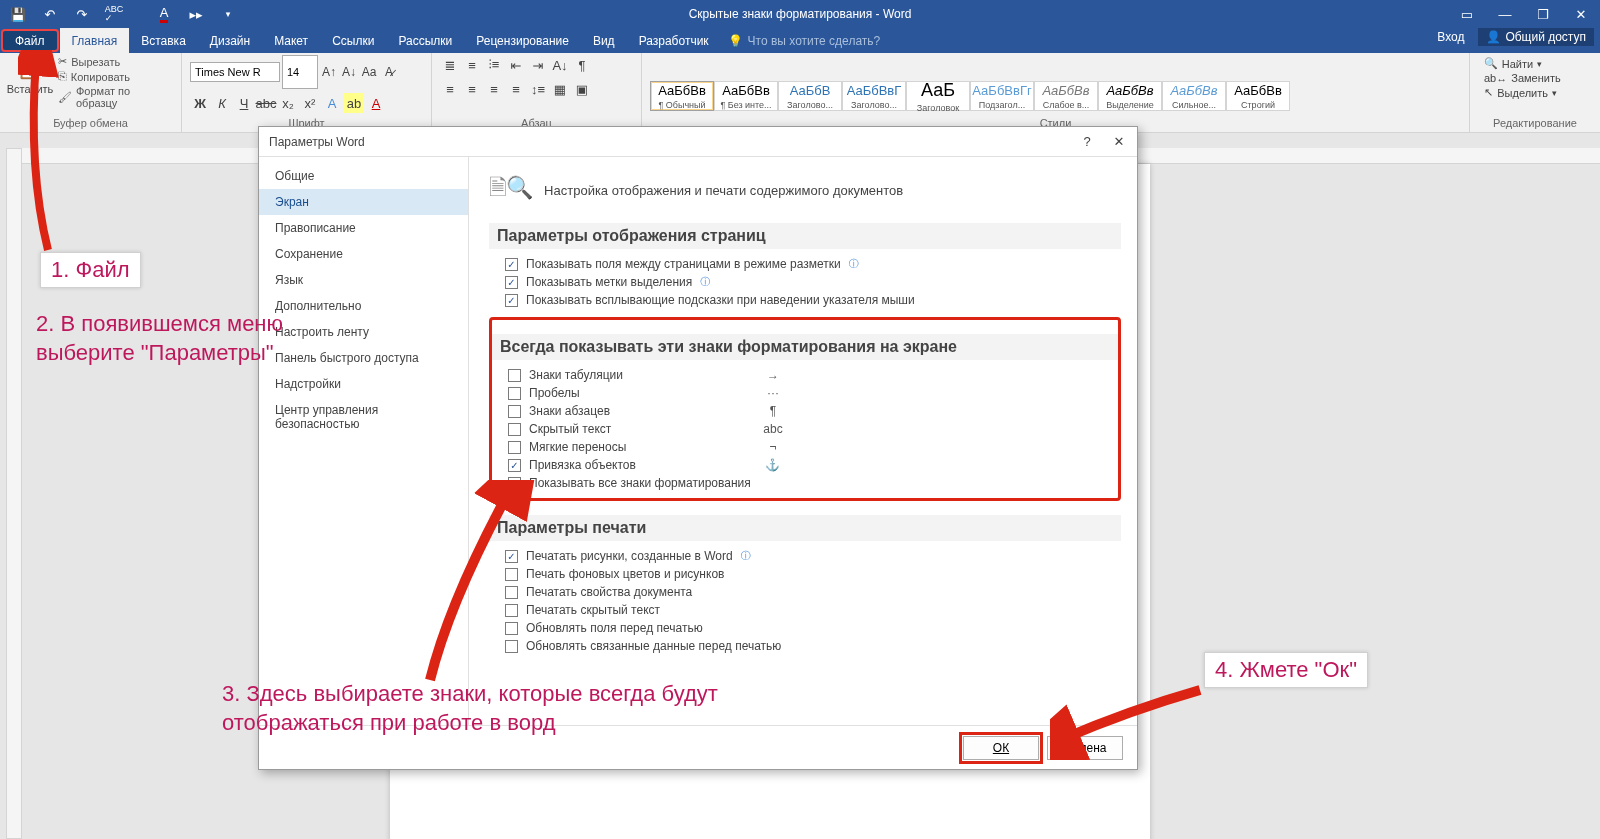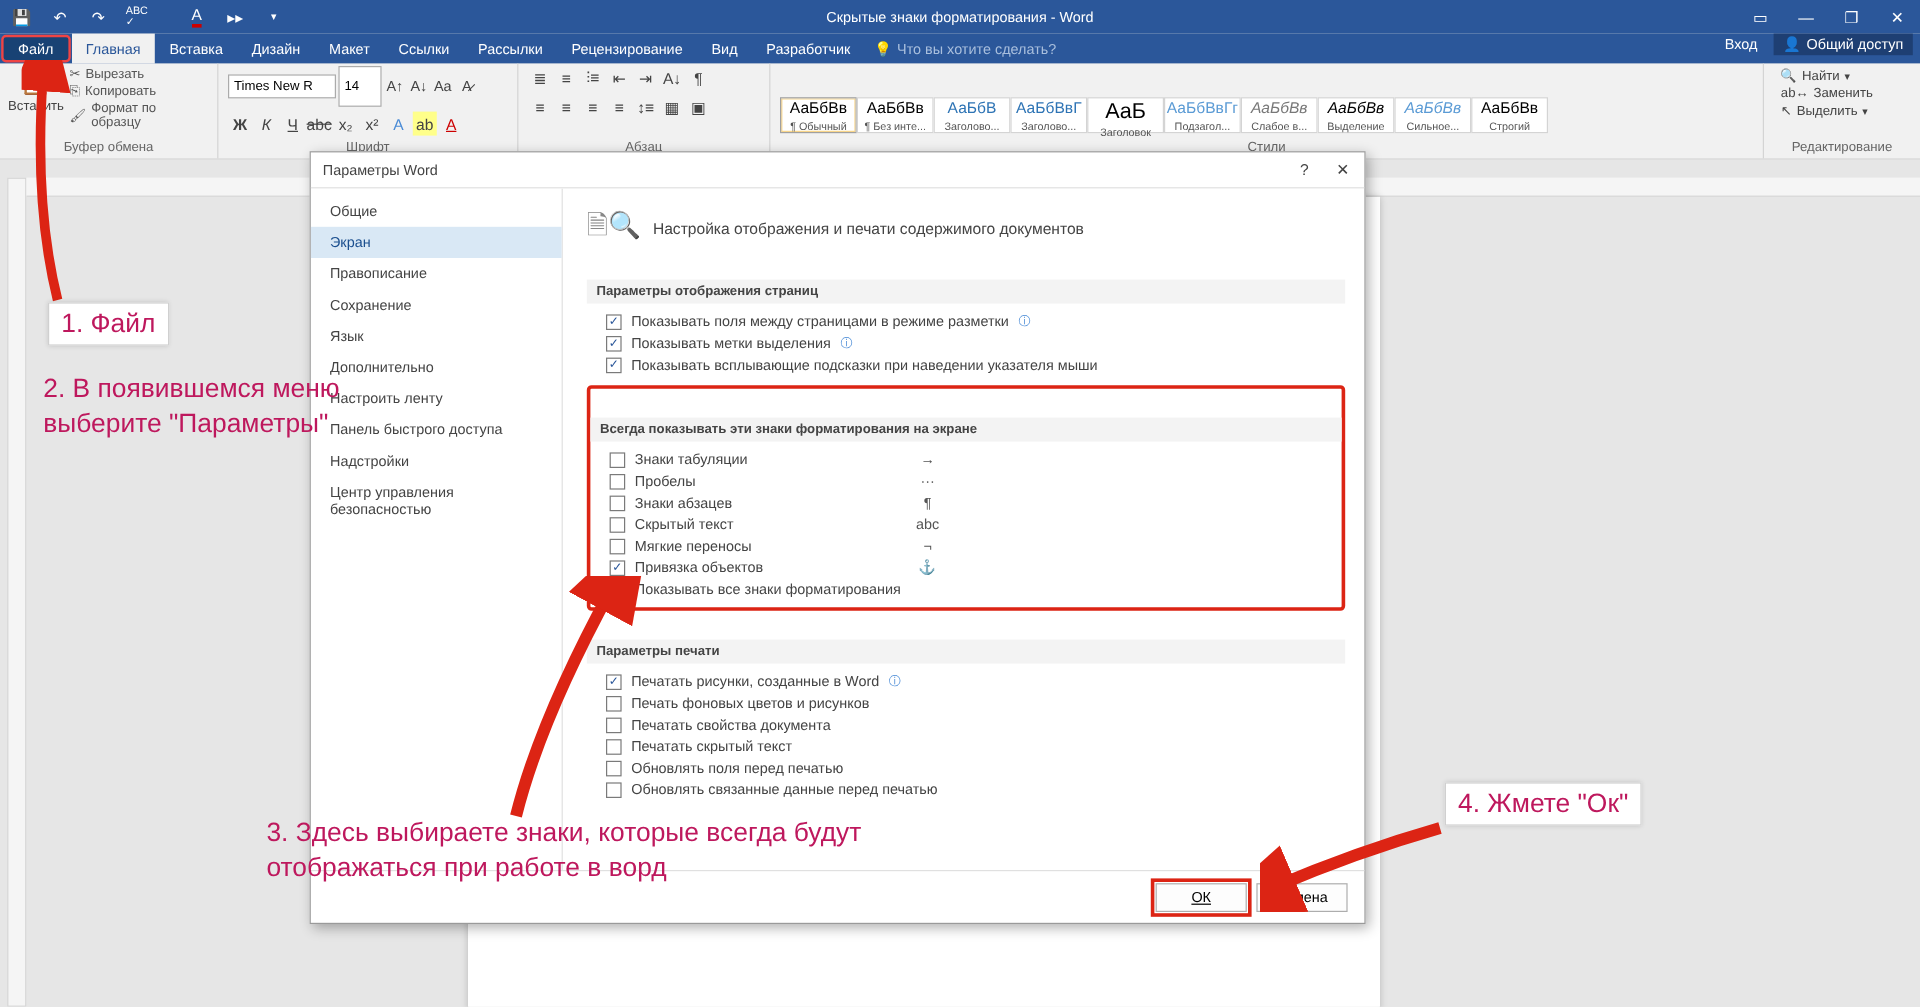--- a/index.html
+++ b/index.html
@@ -31,44 +31,44 @@
 .clip-big { display: flex; flex-direction: column; align-items: center; gap: 2px; width: 44px; }
 .clip-list { display: flex; flex-direction: column; gap: 2px; font-size: 11px; color: #555; }
 .clip-list div { display: flex; align-items: center; gap: 4px; }
 .font-top { display: flex; align-items: center; gap: 2px; }
 .font-name { width: 90px; height: 20px; border: 1px solid #ABABAB; background: #fff; font-size: 11px; padding: 0 4px; }
 .font-size { width: 36px; height: 20px; border: 1px solid #ABABAB; background: #fff; font-size: 11px; padding: 16px 4px; }
 .mini { width: 18px; height: 18px; display: inline-flex; align-items: center; justify-content: center; font-size: 12px; cursor: pointer; }
 .font-bot { display: flex; align-items: center; gap: 2px; margin-top: 4px; }
 .fb { width: 20px; height: 20px; display: inline-flex; align-items: center; justify-content: center; cursor: pointer; font-size: 13px; }
 .styles-gal { display: flex; align-items: stretch; gap: 0; height: 56px; }
-.style-item { width: 64px; border: 1px solid #D4D4D4; background: #fff; display: flex; flex-direction: column; align-items: center; justify-content: space-between; font-size: 9px; color: #555; cursor: pointer; margin-top: 26px; }
+.style-item { width: 64px; border: 1px solid #D4D4D4; background: #fff; display: flex; flex-direction: column; align-items: center; justify-content: center; font-size: 9px; color: #555; cursor: pointer; margin-top: 26px; }
 .style-item .sample { font-size: 13px; margin-bottom: 2px; }
 .style-item:first-child { border: 1px solid #A0A0A0; box-shadow: inset 0 0 0 1px #F8D58A; }
 .edit-col { display: flex; flex-direction: column; gap: 2px; padding: 2px 6px; font-size: 11px; }
 .edit-col div { display: flex; align-items: center; gap: 4px; cursor: pointer; }
 .ruler-v { position: absolute; left: 6px; top: 148px; width: 16px; bottom: 0; background: #F5F5F5; border: 1px solid #D4D4D4; }
 .ruler-h { position: absolute; left: 22px; top: 148px; right: 0; height: 16px; background: #F5F5F5; border-bottom: 1px solid #D4D4D4; }
 .page { position: absolute; left: 390px; top: 164px; width: 760px; height: 680px; background: #fff; box-shadow: 0 0 6px rgba(0,0,0,.2); }
 
 
 .dialog { position: absolute; left: 258px; top: 126px; width: 880px; height: 644px; background: #fff; border: 1px solid #9A9A9A; box-shadow: 3px 3px 10px rgba(0,0,0,.3); display: flex; flex-direction: column; z-index: 10; }
 .dlg-title { height: 30px; border-bottom: 1px solid #E0E0E0; display: flex; align-items: center; padding: 0 10px; font-size: 12px; color: #444; position: relative; }
 .dlg-title .dlg-controls { position: absolute; right: 6px; display: flex; gap: 8px; }
 .dlg-title .dlg-controls span { width: 24px; height: 24px; display: flex; align-items: center; justify-content: center; cursor: pointer; font-size: 13px; }
 .dlg-body { flex: 1; display: flex; overflow: hidden; }
 .dlg-nav { width: 210px; background: #fff; border-right: 1px solid #E0E0E0; padding-top: 6px; }
 .nav-item { padding: 6px 16px; font-size: 12px; color: #444; cursor: pointer; }
 .nav-item.sel { background: #D9E8F5; color: #1B4F8F; }
 .dlg-content { flex: 1; padding: 14px 16px 0 20px; overflow: auto; color: #444; }
 .dlg-head { display: flex; align-items: center; gap: 10px; font-size: 13px; margin-bottom: 14px; }
 .dlg-head .doc-icon { font-size: 22px; color: #888; }
-.section-hdr { background: #F3F3F3; padding: 4px 8px; font-size: 11px; font-weight: bold; color: #444; margin-top: 24px; }
+.section-hdr { background: #F3F3F3; padding: 4px 8px; font-size: 16px; font-weight: bold; color: #444; margin-top: 14px; }
 .opt-list { padding: 6px 0 6px 16px; }
-.opt { display: flex; align-items: center; gap: 8px; padding: 2px 0; font-size: 12px; }
+.opt { display: flex; align-items: flex-end; gap: 8px; padding: 2px 0; font-size: 12px; }
 .opt .sym { display: inline-block; width: 30px; text-align: center; color: #555; font-size: 12px; }
 .cb { width: 13px; height: 13px; border: 1px solid #7A7A7A; background: #fff; display: inline-flex; align-items: center; justify-content: center; font-size: 10px; color: #2B579A; cursor: pointer; }
 .cb.checked::after { content: "✓"; }
 .info-i { color: #4A8BD6; font-size: 10px; }
 
 .redbox { border: 3px solid #DC2414; border-radius: 4px; padding: 0; margin-top: 2px; }
 
 .dlg-footer { height: 44px; border-top: 1px solid #E0E0E0; display: flex; justify-content: flex-end; align-items: center; gap: 8px; padding-right: 14px; }
 .btn { min-width: 76px; height: 24px; border: 1px solid #ADADAD; background: #FDFDFD; font-size: 12px; cursor: pointer; }
 .btn.ok-hl { outline: 3px solid #DC2414; outline-offset: 1px; text-decoration: underline; }

